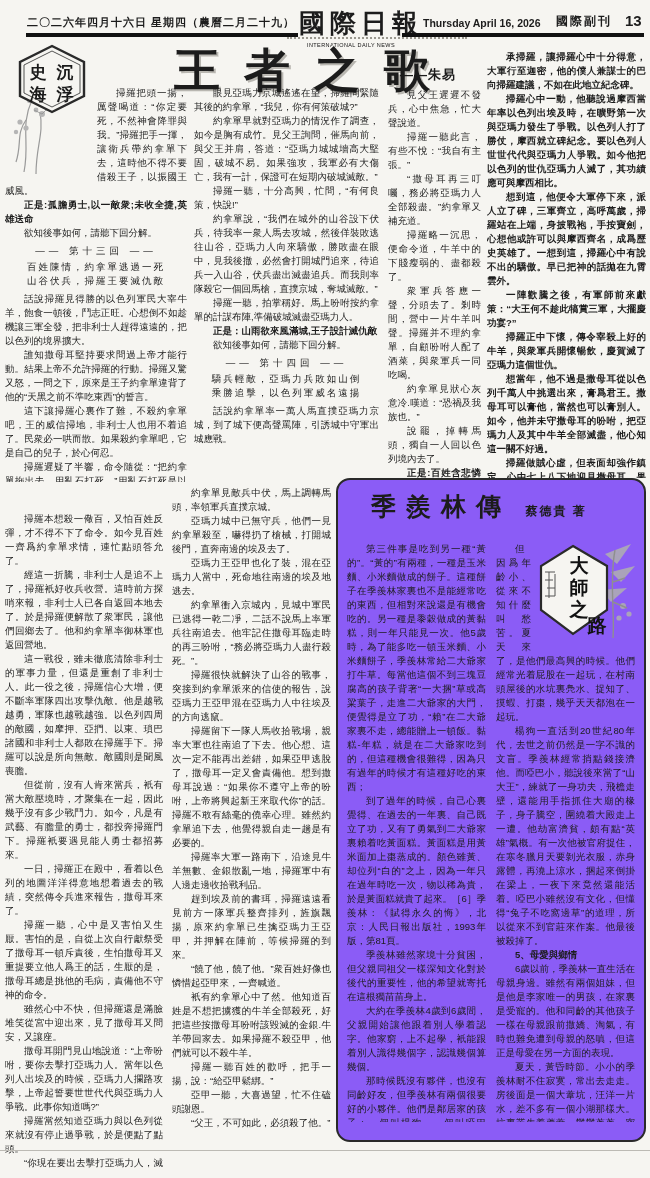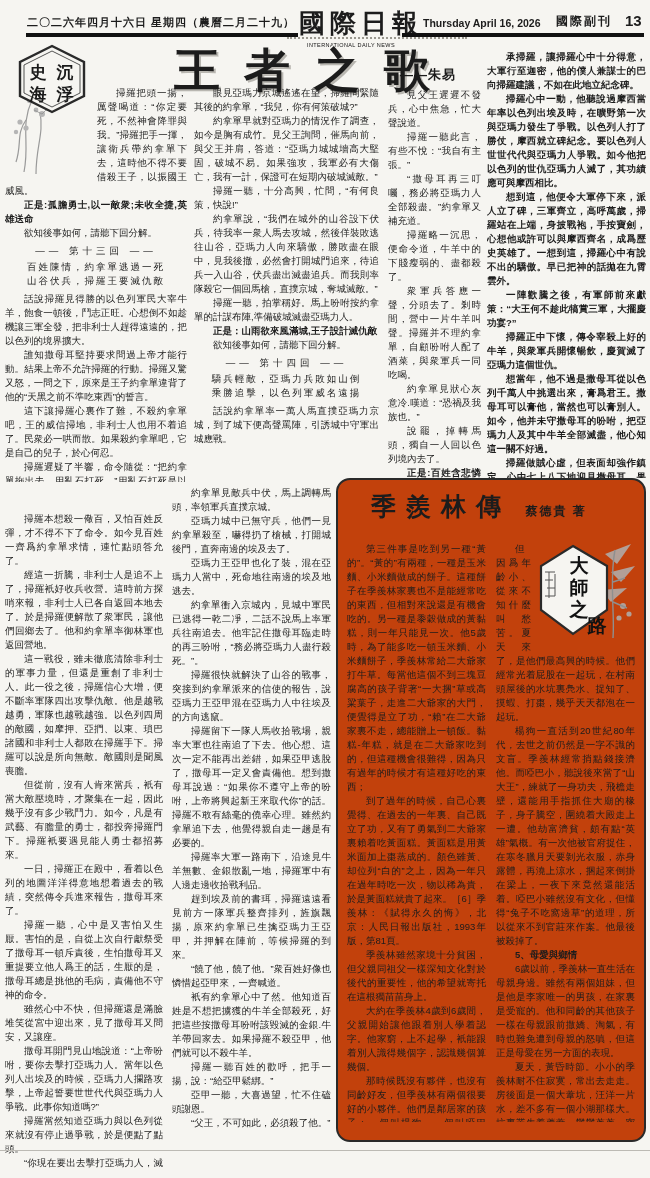--- a/index.html
+++ b/index.html
@@ -26,21 +26,21 @@
   .para{margin:0;text-indent:2em;}
   .para.bold{font-weight:bold;}
   .para.subhead{font-weight:bold;text-indent:2em;}
   .chapter{text-align:center;margin:4px 0;}
   .ch-num{letter-spacing:4px;margin:2px 0;}
   .ch-line{font-family:"Liberation Serif","DejaVu Serif",serif;letter-spacing:2px;}
   .badge-spacer{float:left;width:92px;height:92px;}
   .hist-badge{position:absolute;left:6px;top:42px;width:84px;height:134px;}
   
   .bio-box{position:absolute;left:336px;top:478px;width:310px;height:664px;border:2px solid #2a2a2a;
-           border-radius:14px;box-sizing:border-box;padding:10px 9px 8px 9px;background:#c2410c;}
+           border-radius:14px;box-sizing:border-box;padding:10px 9px 8px 9px;background:#8b5cf6;}
   .bio-head{height:46px;}
   .bio-title{display:inline-block;margin-left:24px;font-size:25px;font-weight:900;letter-spacing:10px;white-space:nowrap;}
   .bio-author{display:inline-block;margin-left:10px;font-size:12px;font-weight:bold;letter-spacing:2px;}
   .bio-cols{display:flex;gap:10px;margin-top:6px;height:580px;}
   .bio-col{flex:1;overflow:hidden;font-size:9.5px;line-height:14px;text-align:justify;word-break:break-all;}
   .master-badge{float:right;width:100px;height:98px;margin:0 0 2px 4px;}
   .bottom-rule{position:absolute;left:0;top:1150px;width:650px;height:1px;background:#bcbab4;}
 </style>
 </head>
 <body>

